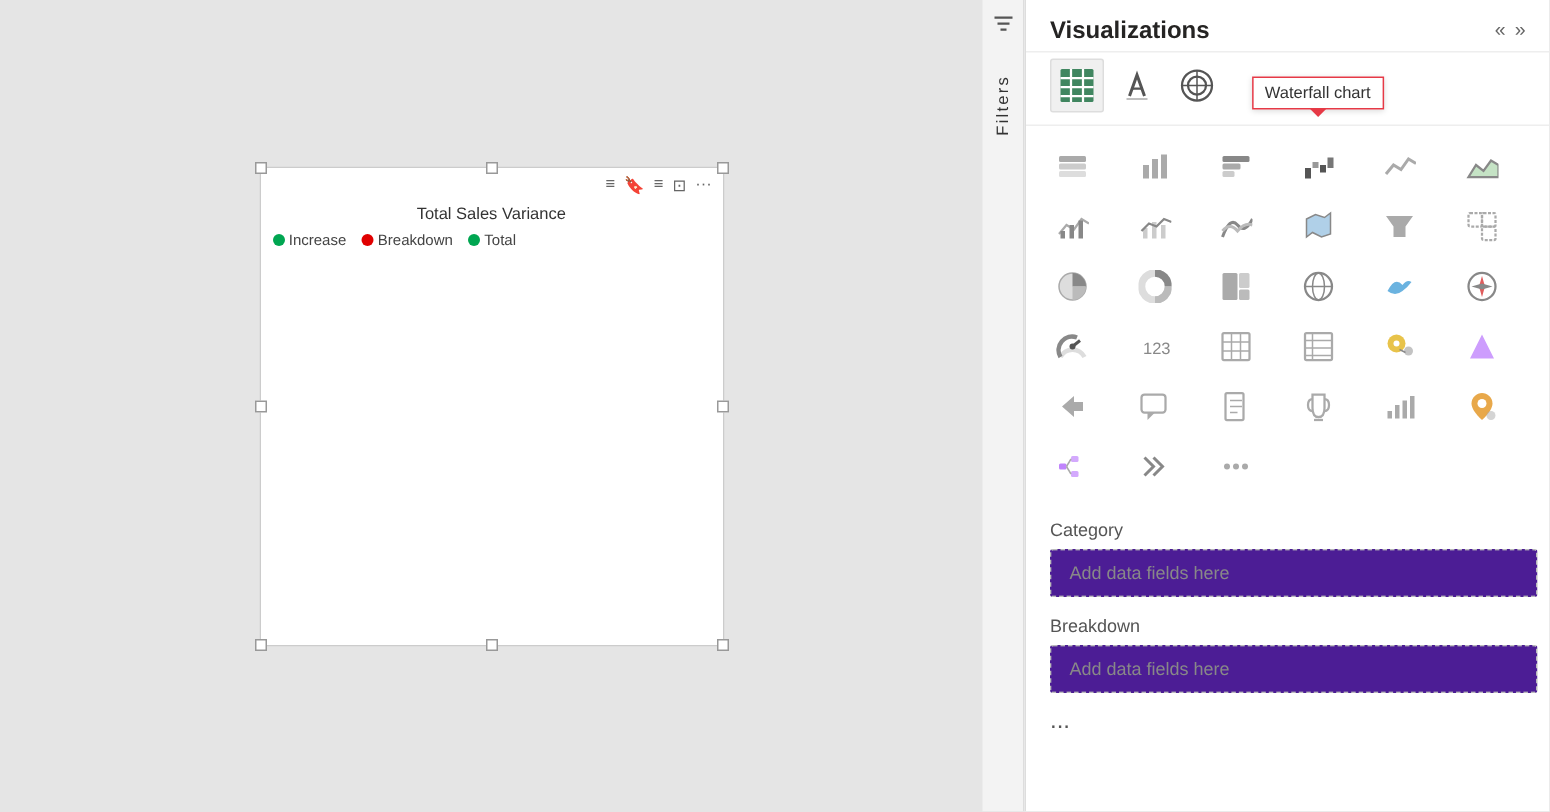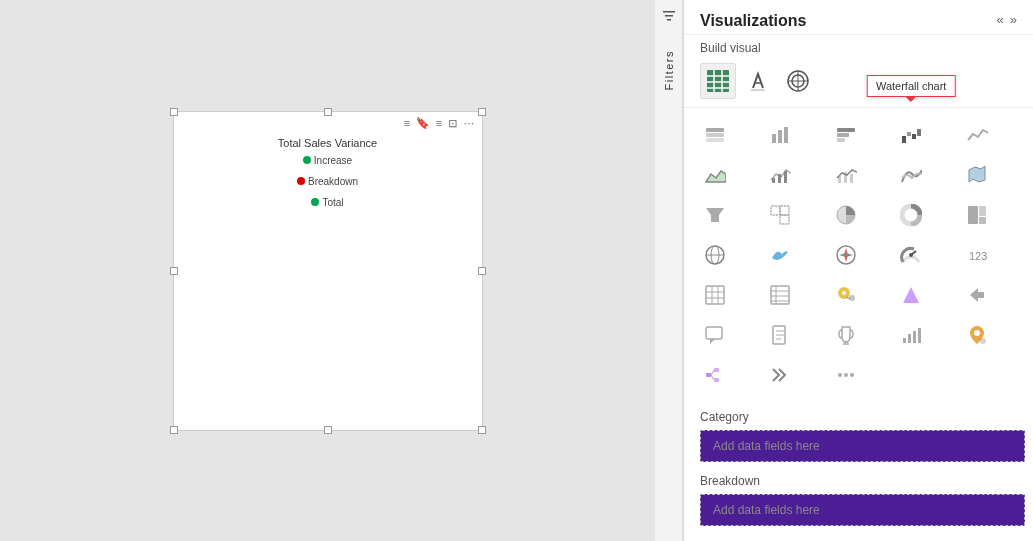--- a/index.html
+++ b/index.html
@@ -55,21 +55,20 @@
       text-align: center;
     }
 
     .visual-legend {
       display: flex;
       align-items: center;
       gap: 10px;
       padding: 2px 8px;
       font-size: 10px;
       color: #444;
-      flex-direction: column;
     }
 
     .legend-dot {
       width: 8px;
       height: 8px;
       border-radius: 50%;
       display: inline-block;
       margin-right: 3px;
     }
 
@@ -161,21 +160,21 @@
       font-size: 18px;
     }
 
     .viz-top-icon.active {
       background: #f0f0f0;
       border-color: #ddd;
     }
 
     .viz-grid {
       display: grid;
-      grid-template-columns: repeat(5, 1fr);
+      grid-template-columns: repeat(6, 1fr);
       gap: 2px;
       padding: 8px 12px;
     }
 
     .viz-icon-cell {
       width: 38px;
       height: 38px;
       display: flex;
       align-items: center;
       justify-content: center;
@@ -333,21 +332,20 @@
   <div class="viz-panel">
 
     <div class="viz-header">
       <span class="viz-title">Visualizations</span>
       <div class="viz-header-icons">
         <span class="viz-header-icon">«</span>
         <span class="viz-header-icon">»</span>
       </div>
     </div>
 
-    <div class="build-visual-label">Build visual</div>
 
     <div class="viz-top-icons">
 
       <div class="viz-top-icon active">
         <svg width="26" height="26" viewBox="0 0 26 26" fill="none">
           <rect x="2" y="2" width="22" height="22" rx="1" fill="#217346" opacity="0.85"></rect>
           <line x1="2" y1="8" x2="24" y2="8" stroke="white" stroke-width="1.5"></line>
           <line x1="2" y1="14" x2="24" y2="14" stroke="white" stroke-width="1.5"></line>
           <line x1="2" y1="20" x2="24" y2="20" stroke="white" stroke-width="1.5"></line>
           <line x1="9" y1="2" x2="9" y2="24" stroke="white" stroke-width="1.5"></line>

